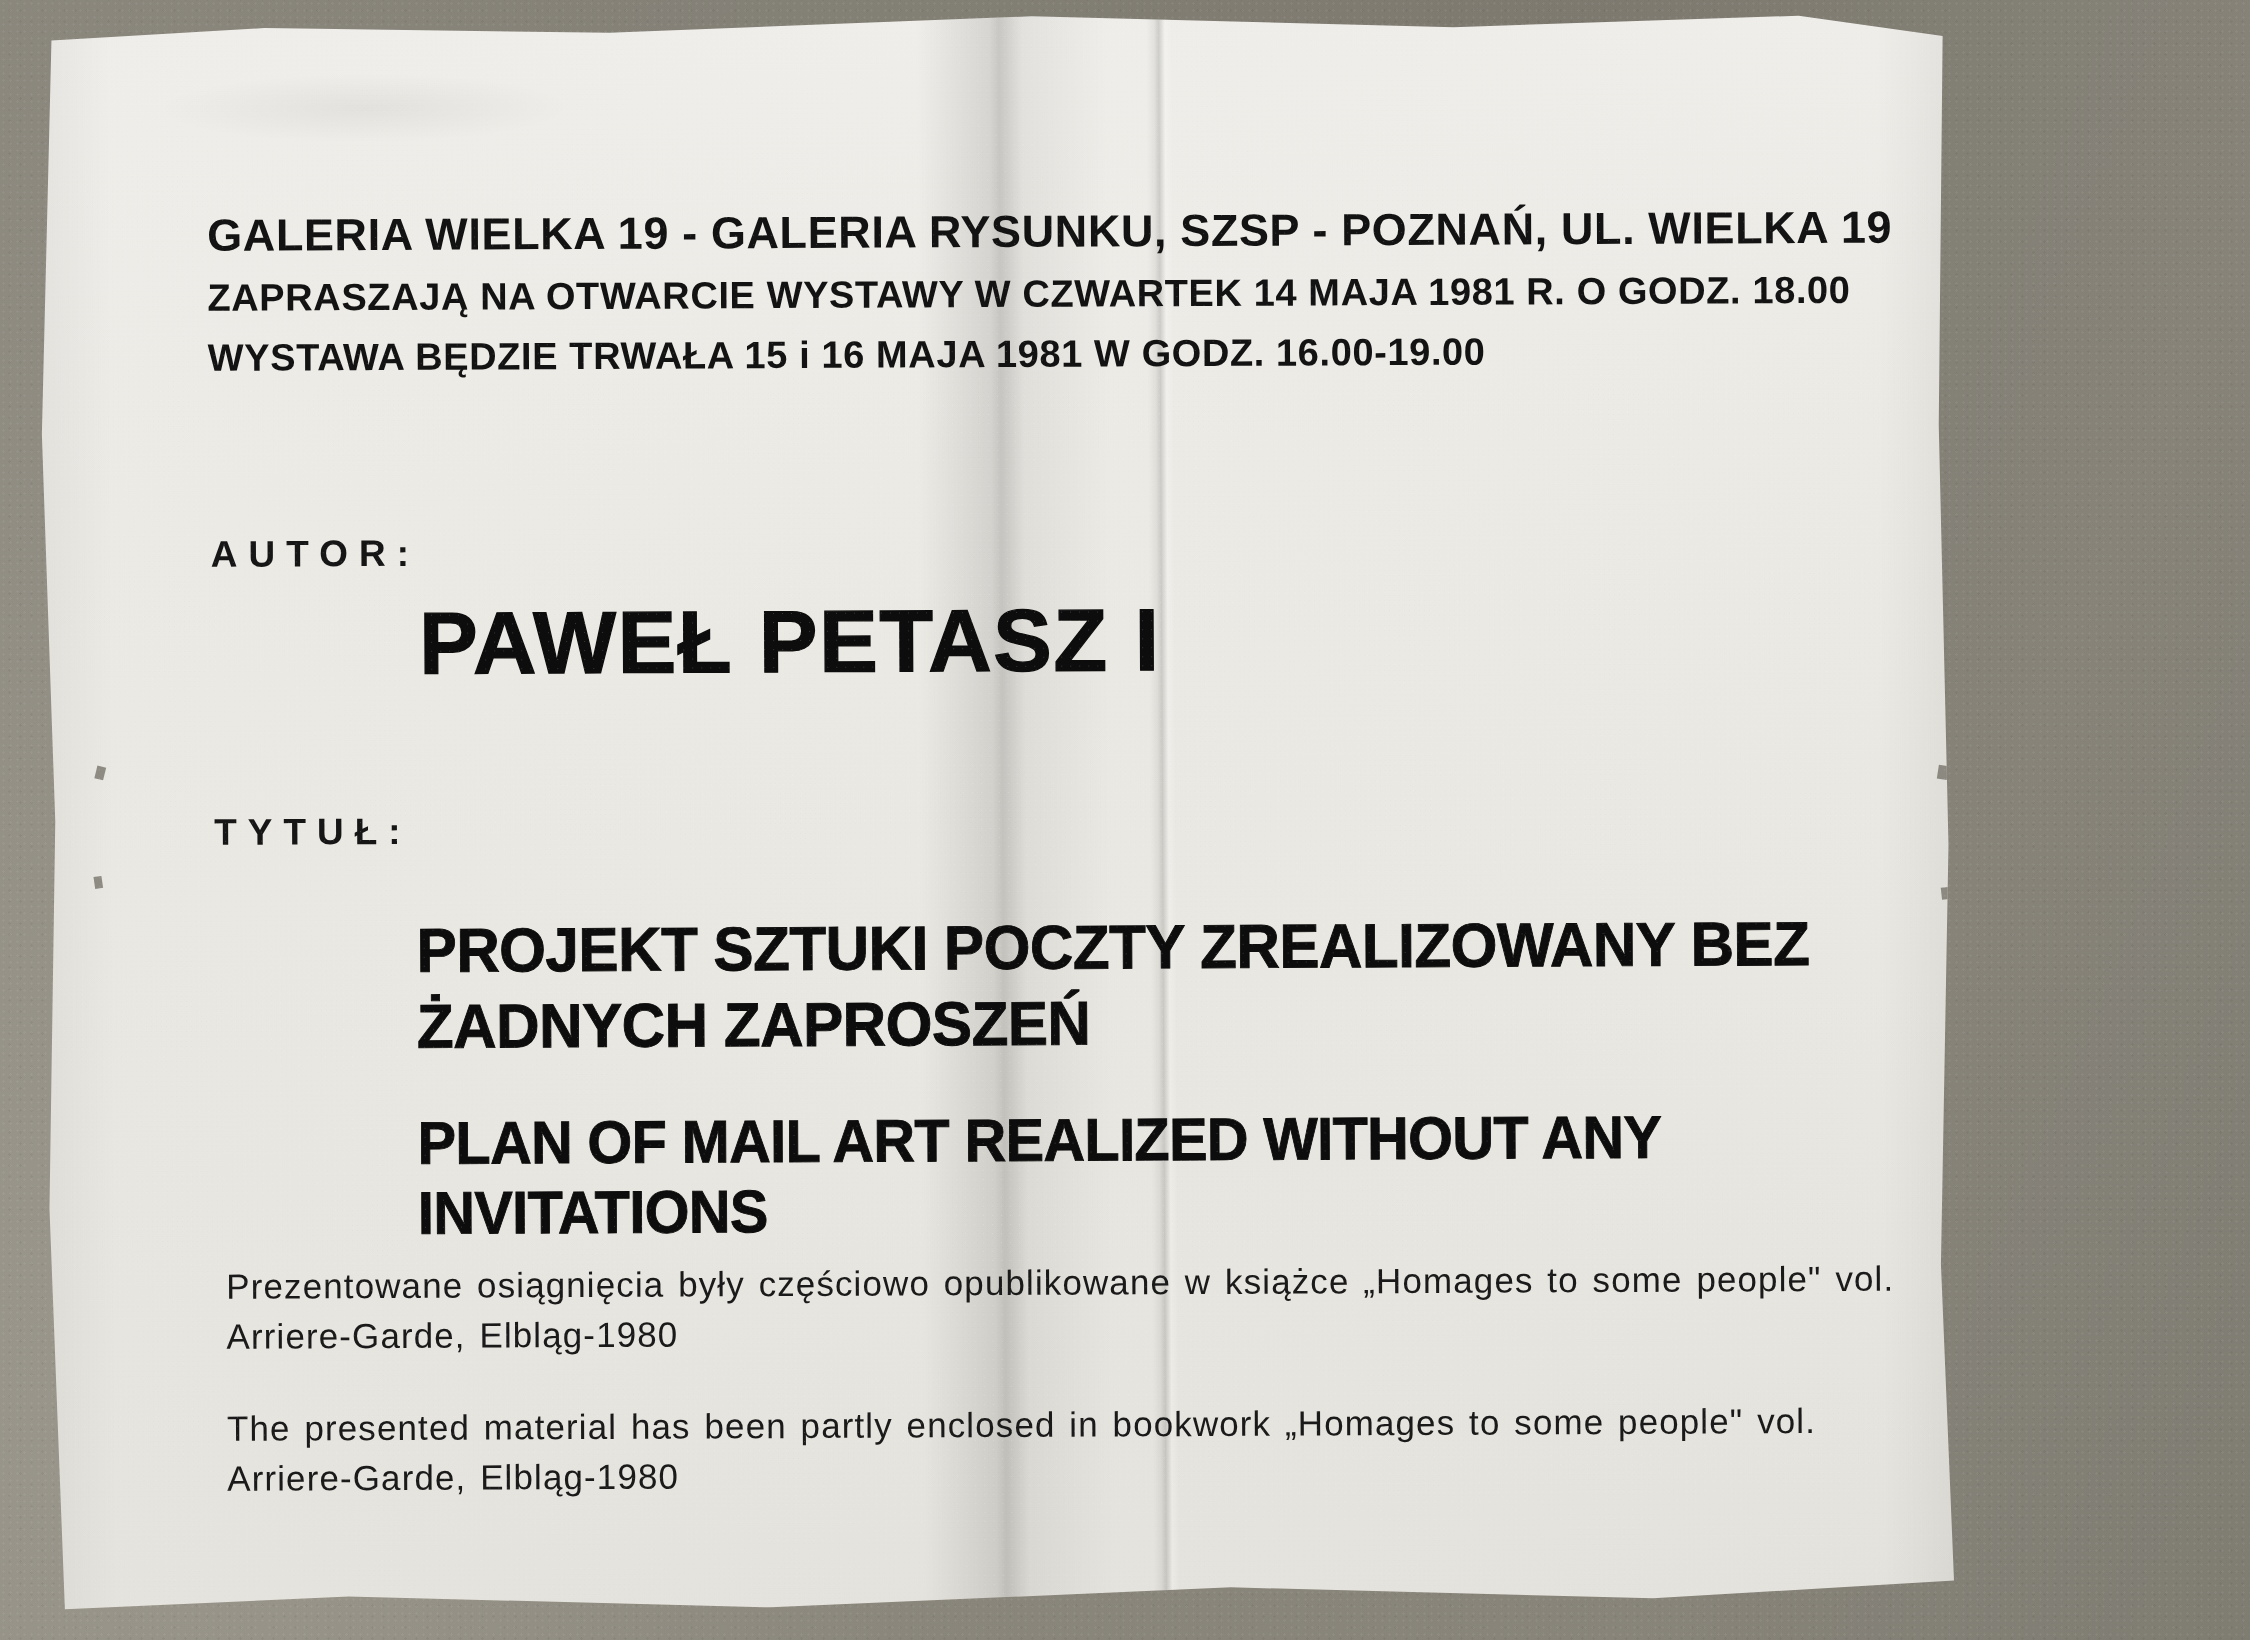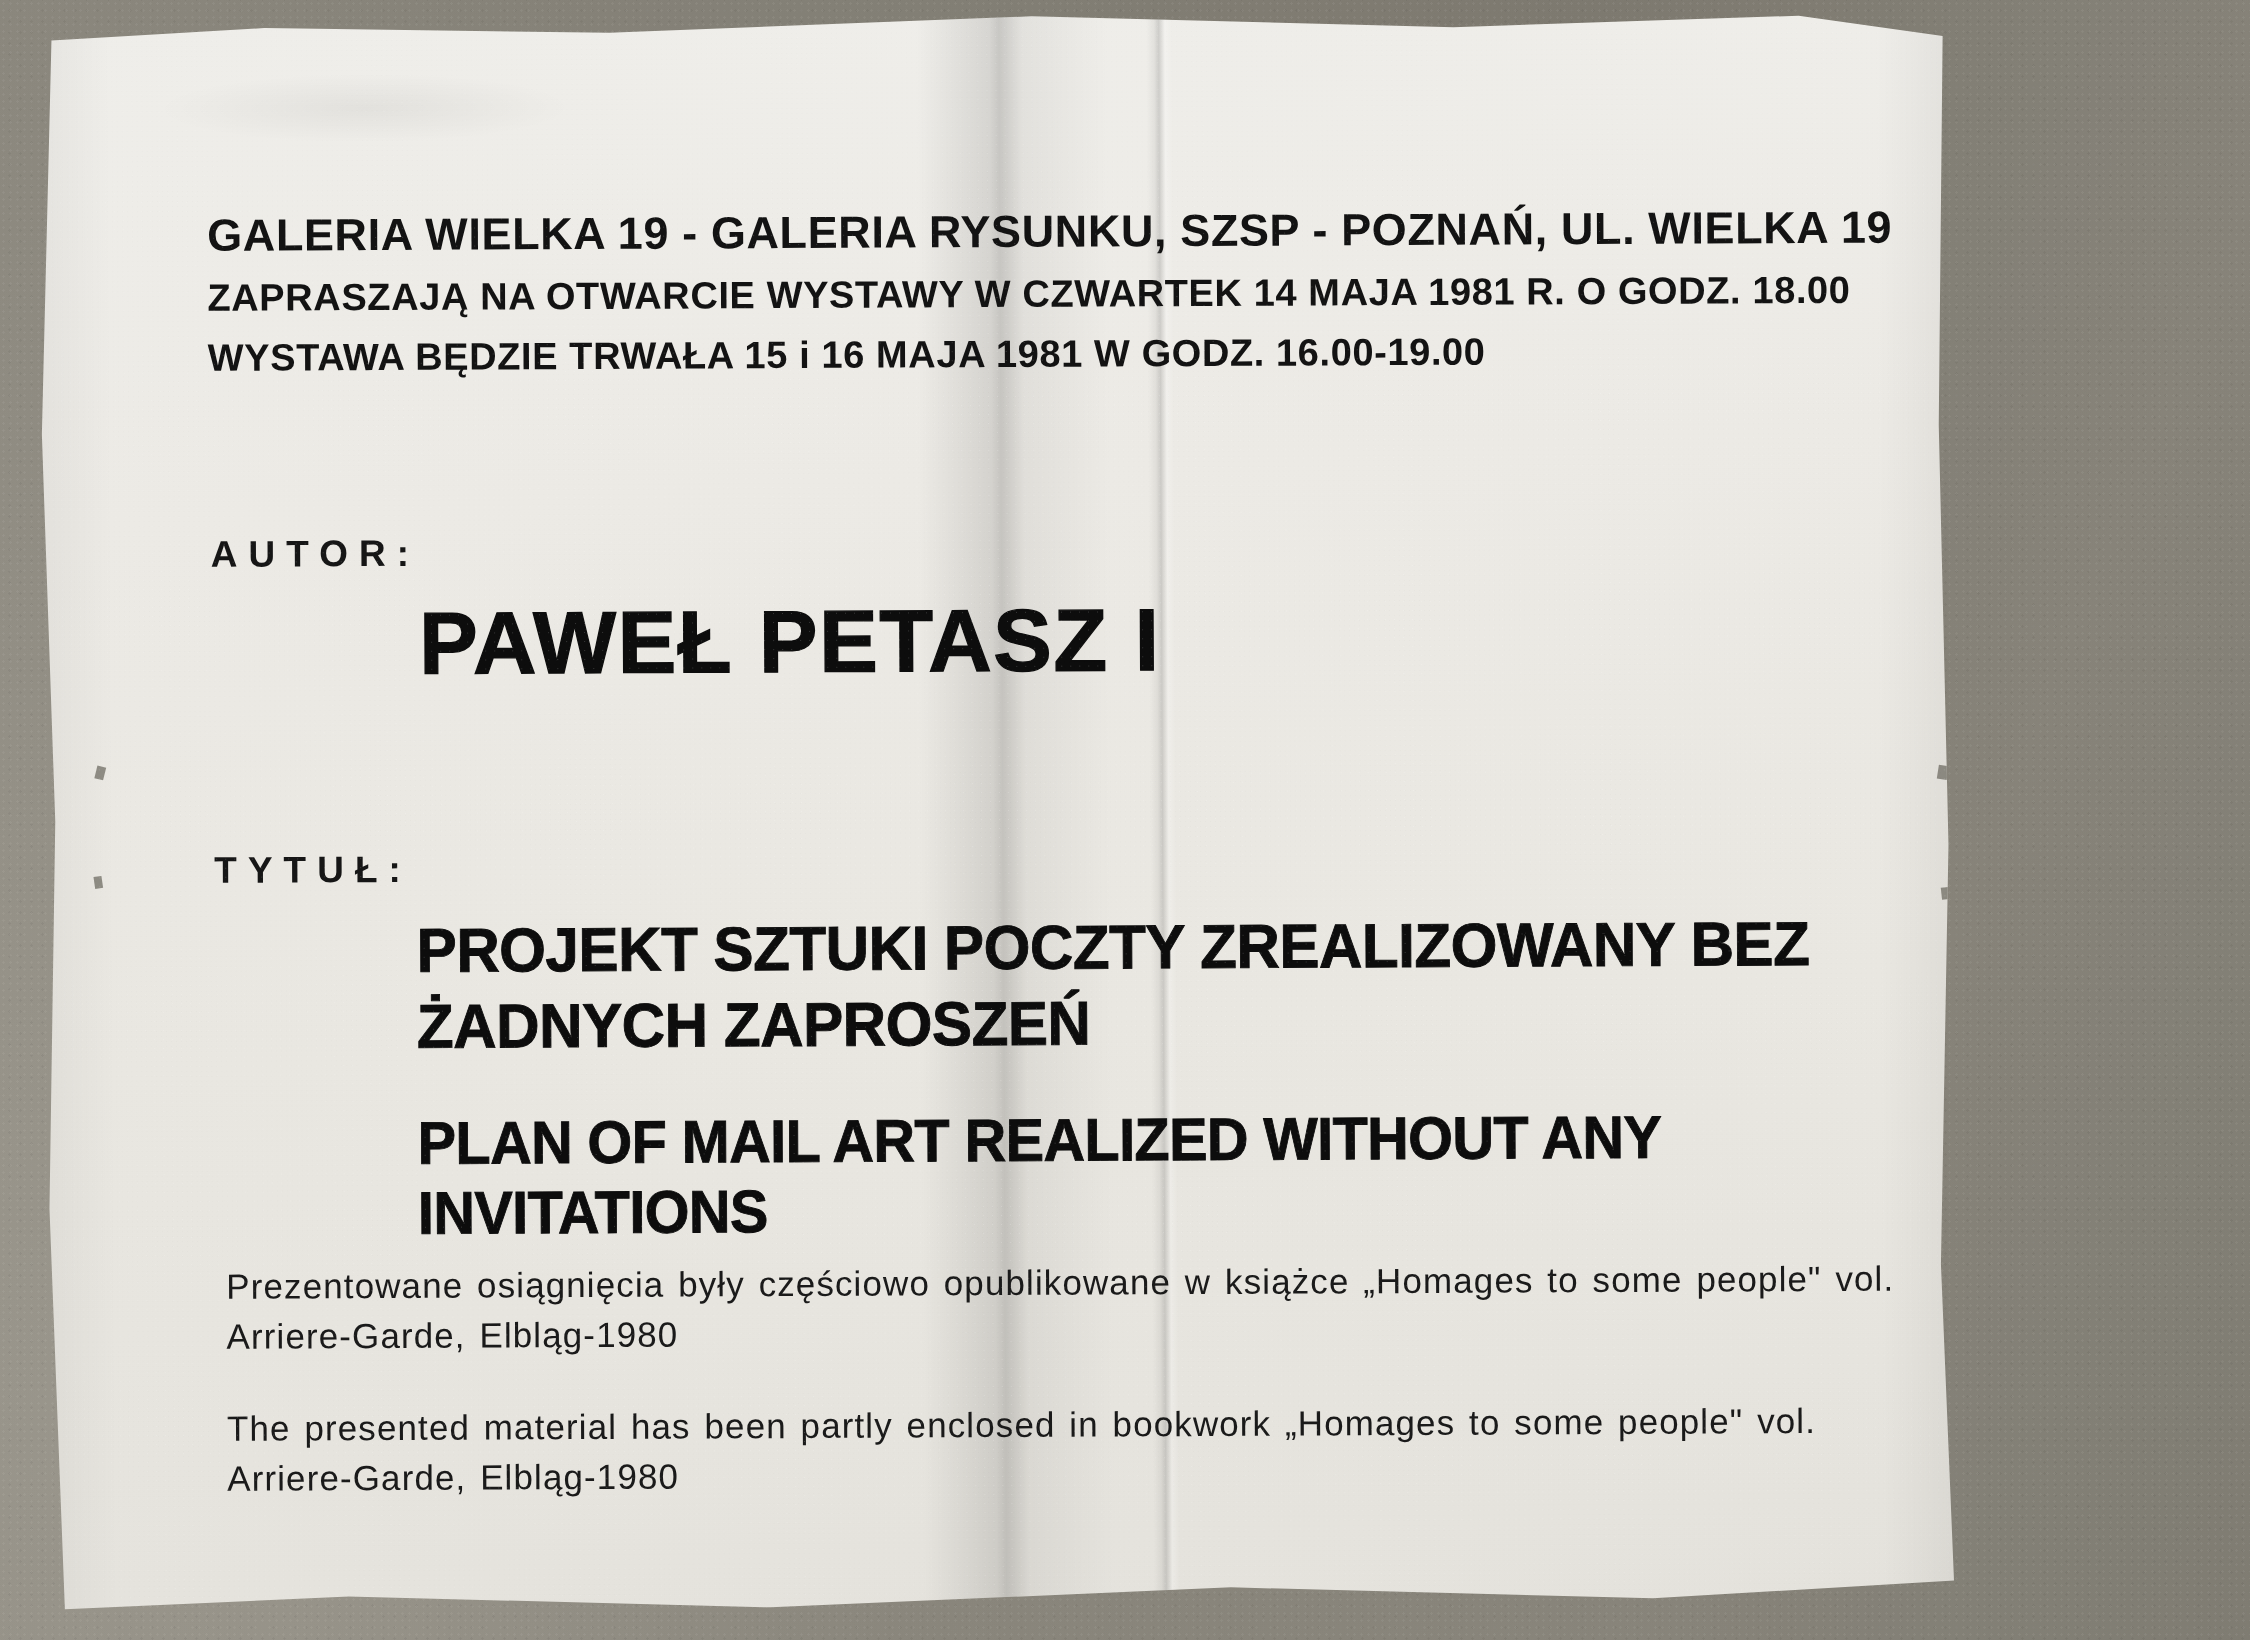--- a/index.html
+++ b/index.html
@@ -125,21 +125,21 @@
   .header-line.l3 { font-size: 38px; line-height: 60px; }
 
   .label {
     position: absolute;
     font-size: 37px;
     font-weight: 600;
     letter-spacing: 11px;
     color: #161616;
   }
   .label.autor { left: 174px; top: 520px; }
-  .label.tytul { left: 176px; top: 836px; }
+  .label.tytul { left: 176px; top: 798px; }
 
   .author-name {
     position: absolute;
     left: 382px;
     top: 580px;
     font-size: 88px;
     font-weight: 800;
     letter-spacing: 1.5px;
     color: #0d0d0d;
     -webkit-text-stroke: 1.3px #0d0d0d;

